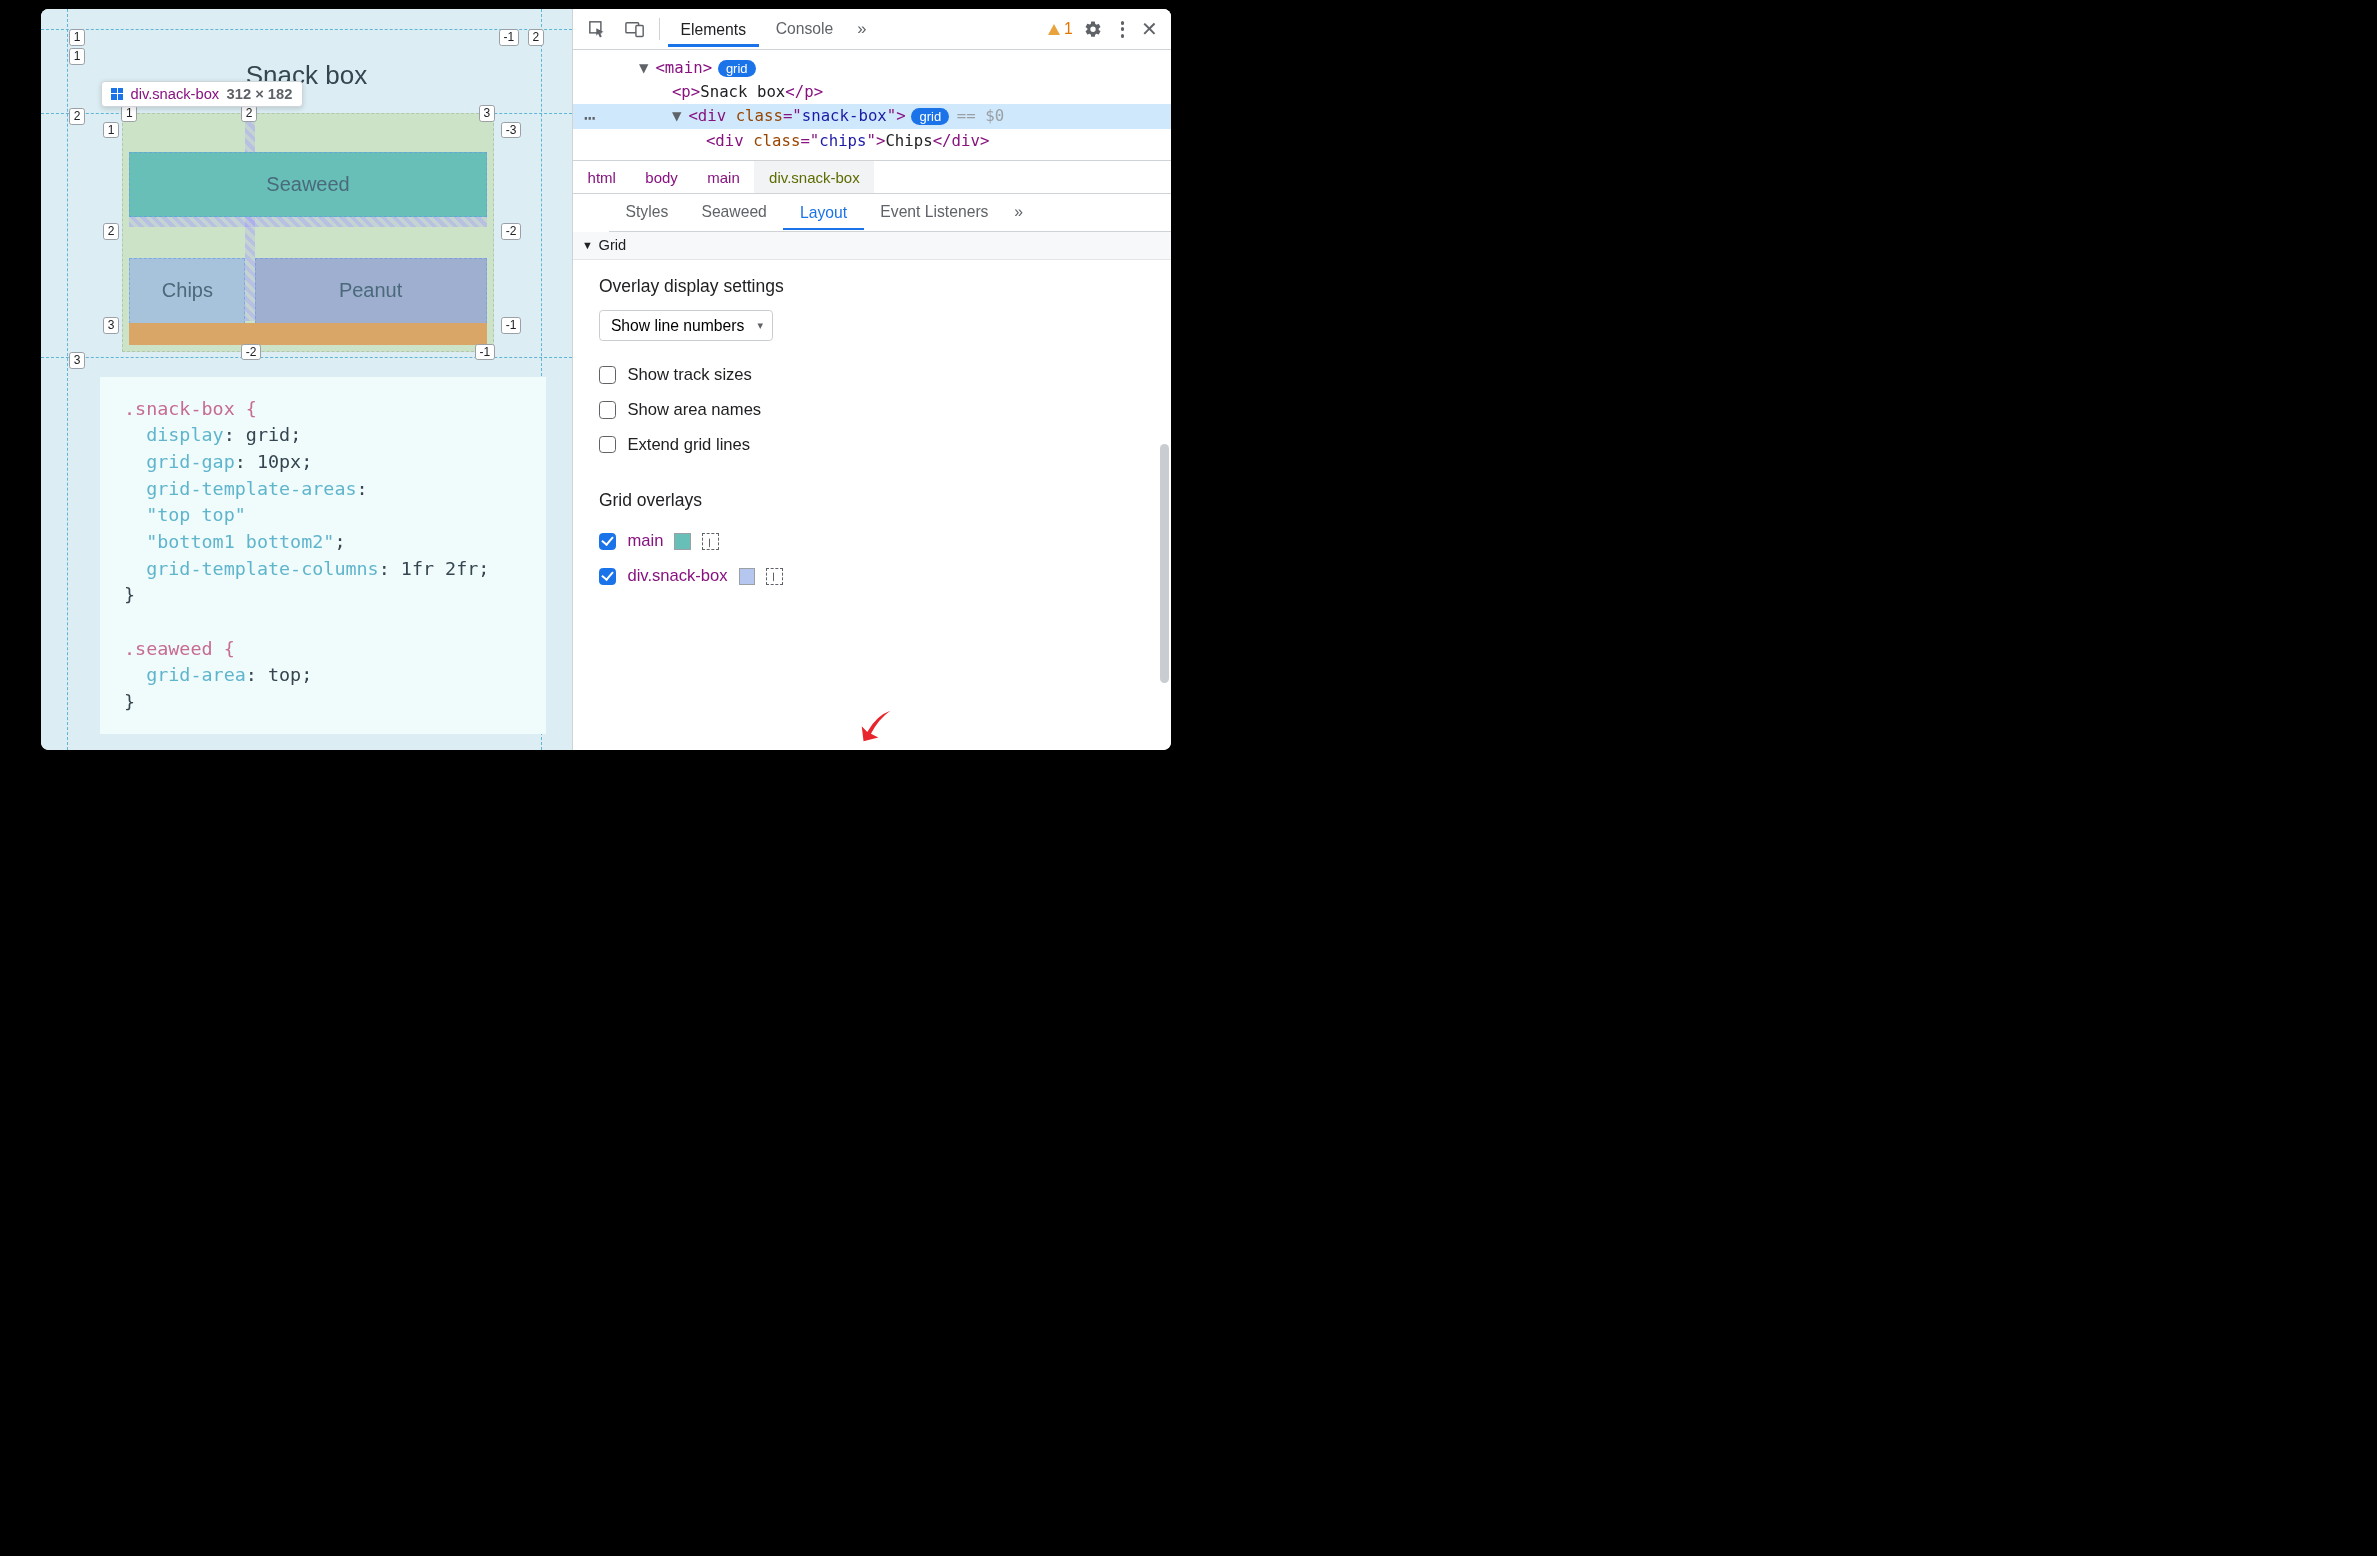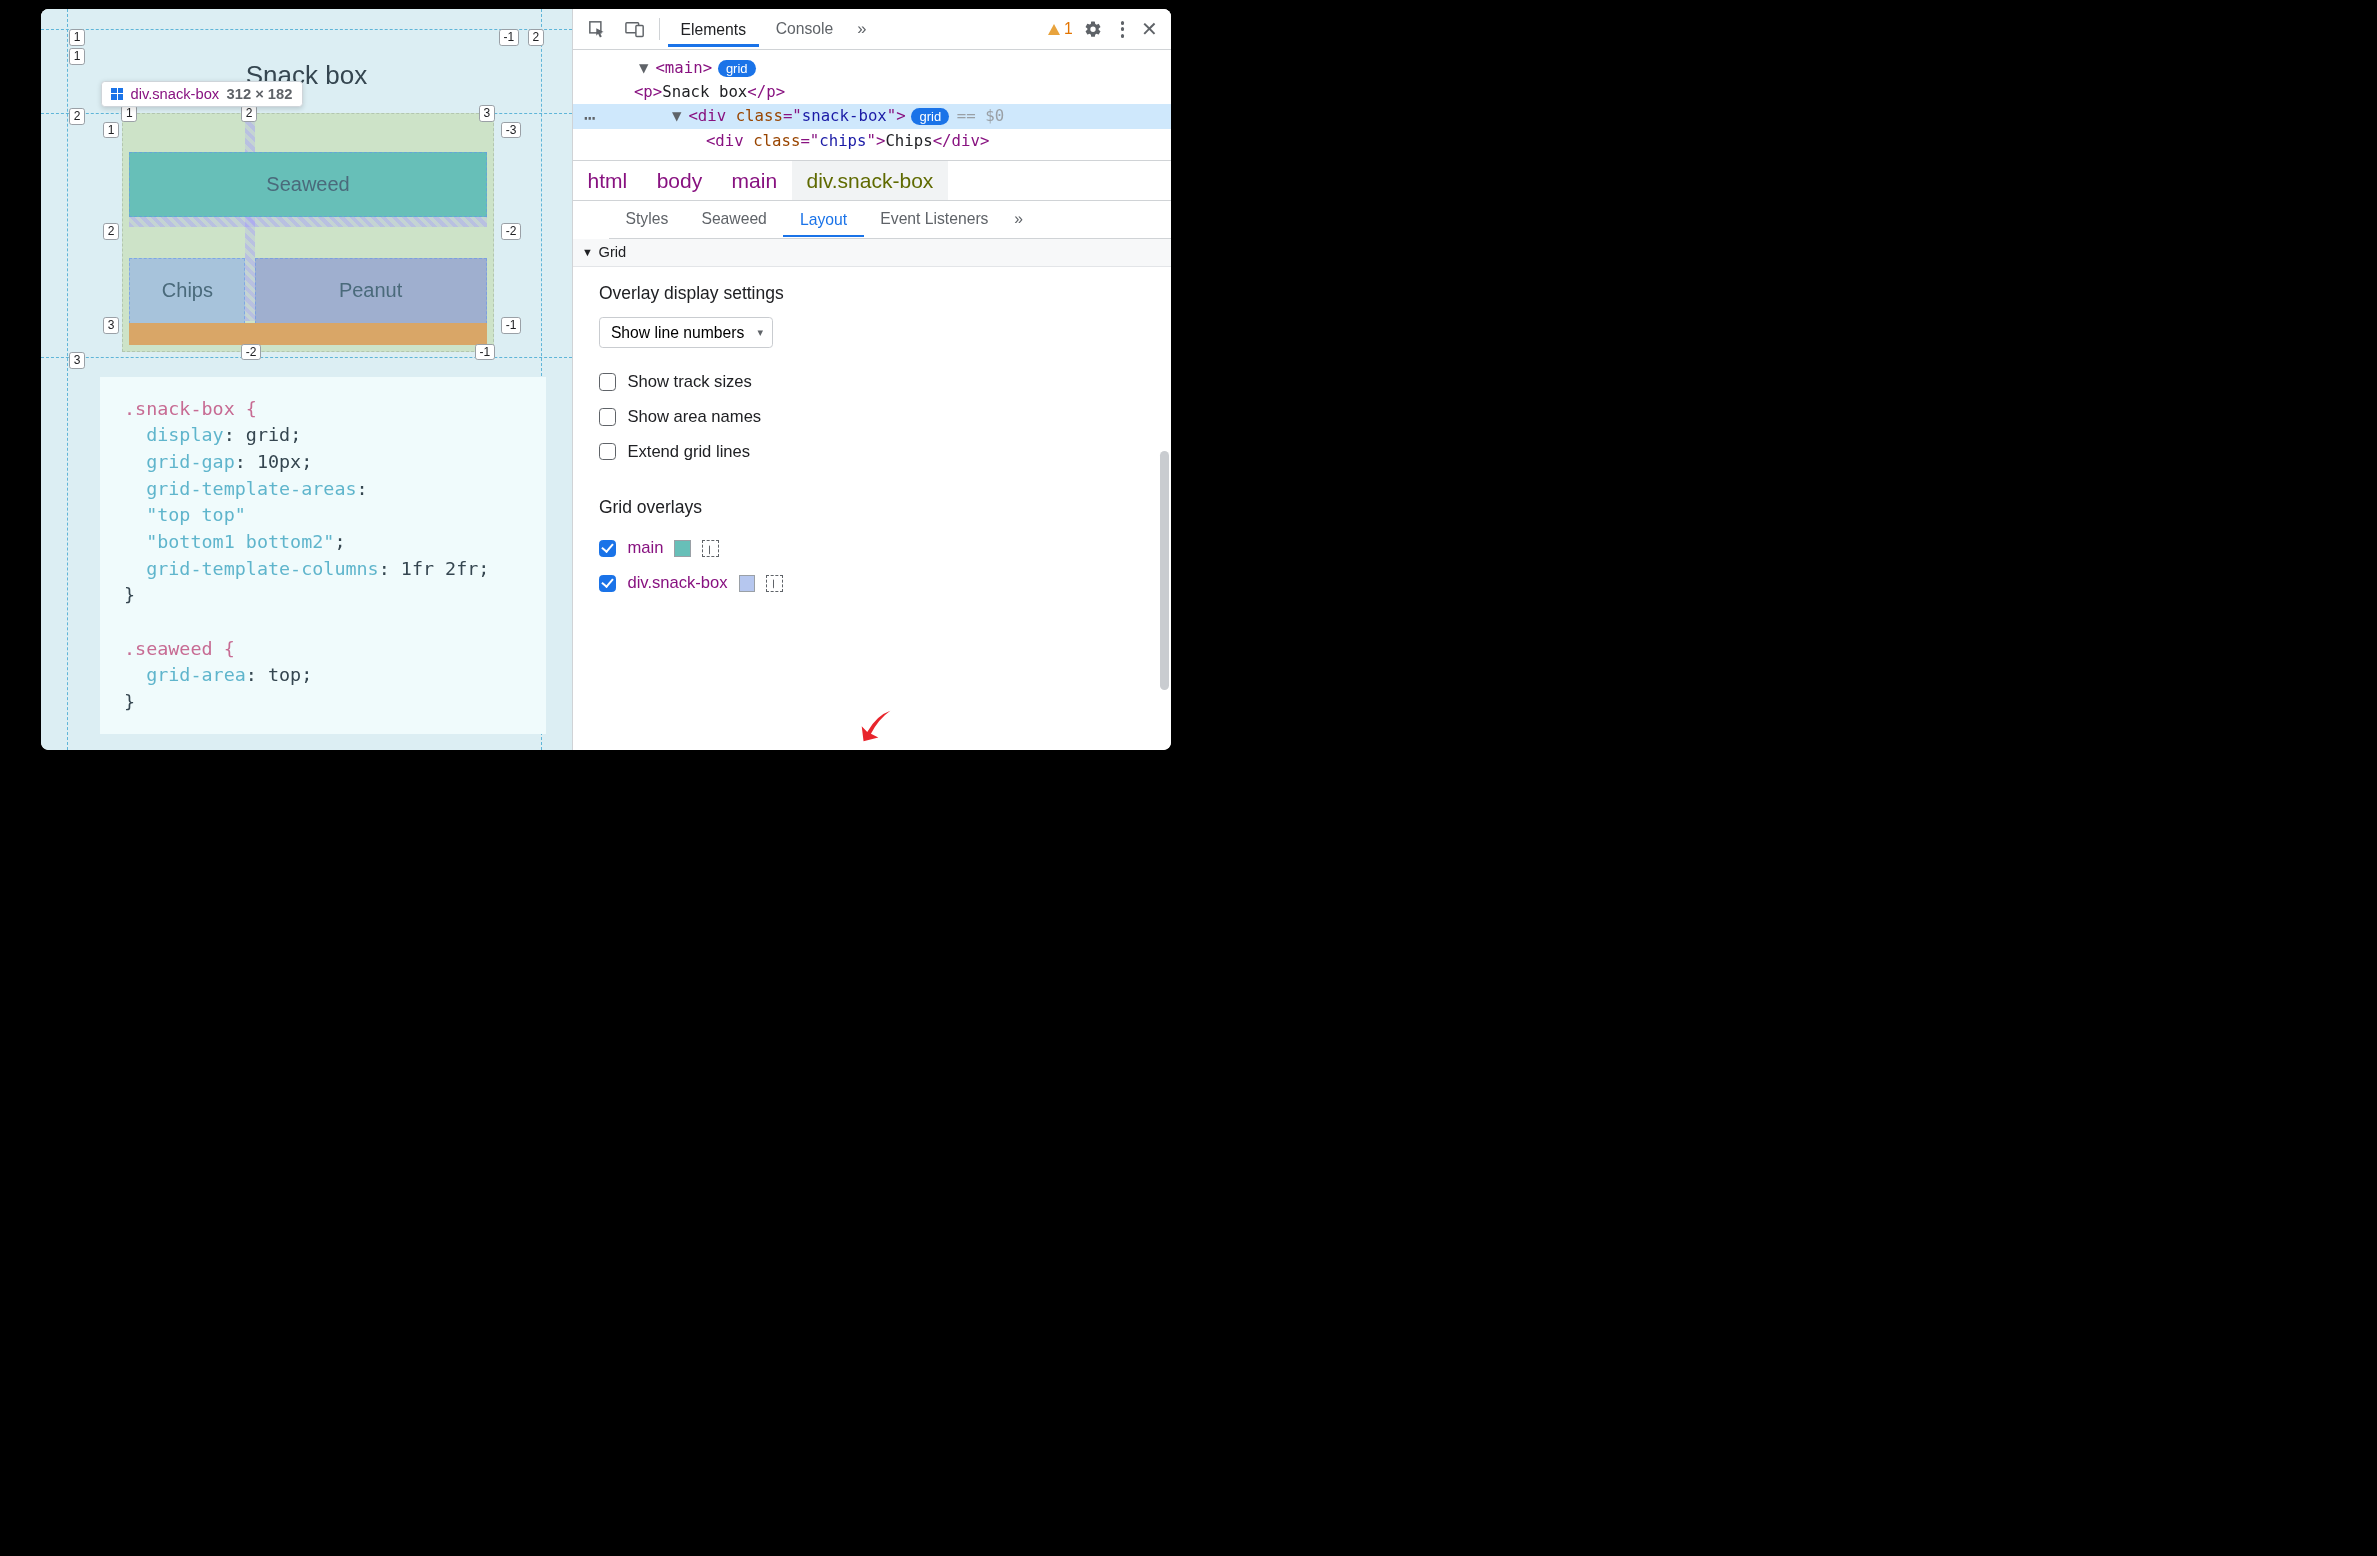--- a/index.html
+++ b/index.html
@@ -192,21 +192,21 @@
 .txt { color:#202124; }
 .badge {
   background:#1a73e8; color:#fff; border-radius:9.2px; padding:0.9px 8.3px; font-size:13px; margin-left:5.5px;
   font-family:-apple-system,sans-serif;
 }
 .eq0 { color:#9aa0a6; font-family:ui-monospace,monospace; margin-left:7.4px; }
 .tw { color:#5f6368; margin-right:5.5px; display:inline-block; width:11px; }
 
 .crumbs {
   display:flex; gap:0; border-bottom:0.9px solid #d0d3d6;
-  font-size:21px;
+  font-size:15px;
 }
 .crumbs span { padding:7.4px 14.7px; color:#881280; cursor:pointer; }
 .crumbs span.cur { background:#f1f3f4; color:#5f6a00; }
 
 .subtabs {
   display:flex; border-bottom:0.9px solid #d0d3d6; align-items:center;margin-left:36px;
 }
 .subtabs span { padding:9.2px 16.6px; color:#5f6368; cursor:pointer; }
 .subtabs span.active { color:#1a73e8; border-bottom:2.8px solid #1a73e8; padding-bottom:6.4px;}
 .subtabs .chev { padding:9.2px; color:#5f6368; }
@@ -359,21 +359,21 @@
             <i></i>
             <i></i>
             <i></i>
           </span>
         </span>
       <span class="xbtn">✕</span>
     </div>
 
     <div class="dom">
       <div class="row" style="padding-left:66px"><span class="tw">▼</span><span class="pun">&lt;</span><span class="tag">main</span><span class="pun">&gt;</span><span class="badge">grid</span></div>
-      <div class="row" style="padding-left:61px"><span class="pun">&lt;</span><span class="tag">p</span><span class="pun">&gt;</span><span class="txt">Snack box</span><span class="pun">&lt;/</span><span class="tag">p</span><span class="pun">&gt;</span></div>
+      <div class="row" style="padding-left:99px"><span class="pun">&lt;</span><span class="tag">p</span><span class="pun">&gt;</span><span class="txt">Snack box</span><span class="pun">&lt;/</span><span class="tag">p</span><span class="pun">&gt;</span></div>
       <div class="row sel hover-dots" style="padding-left:99px"><span class="tw">▼</span><span class="pun">&lt;</span><span class="tag">div</span> <span class="attr">class</span><span class="pun">="</span><span class="attv">snack-box</span><span class="pun">"&gt;</span><span class="badge">grid</span><span class="eq0">== $0</span></div>
       <div class="row" style="padding-left:133px"><span class="pun">&lt;</span><span class="tag">div</span> <span class="attr">class</span><span class="pun">="</span><span class="attv">chips</span><span class="pun">"&gt;</span><span class="txt">Chips</span><span class="pun">&lt;/</span><span class="tag">div</span><span class="pun">&gt;</span></div>
     </div>
 
     <div class="crumbs">
       <span>html</span>
       <span>body</span>
       <span>main</span>
       <span class="cur">div.snack-box</span>
     </div>

